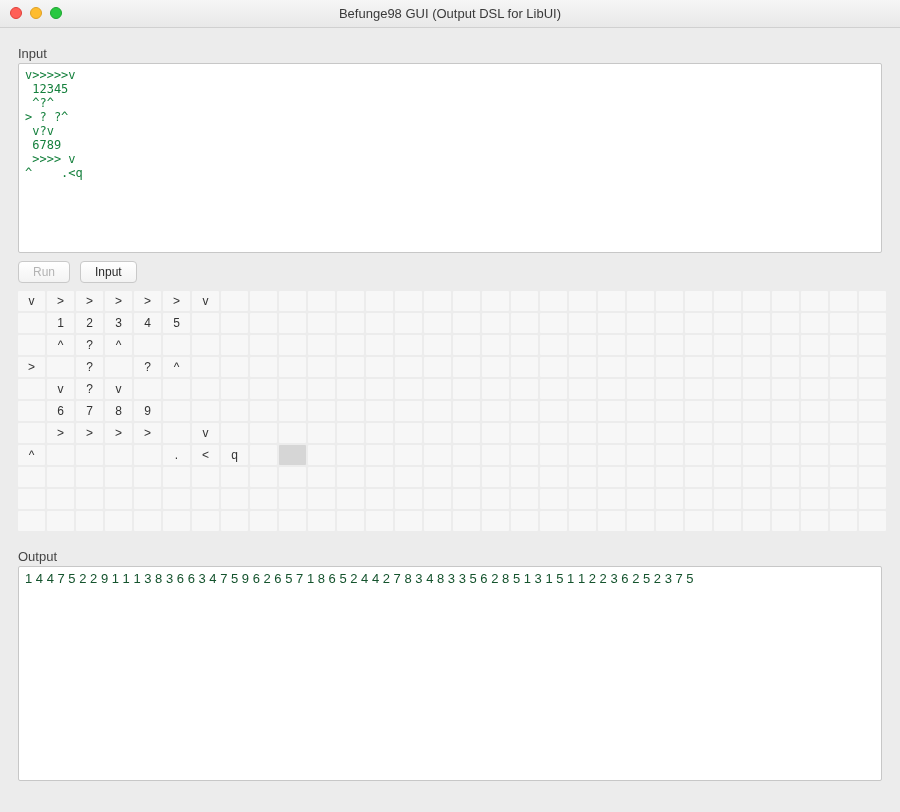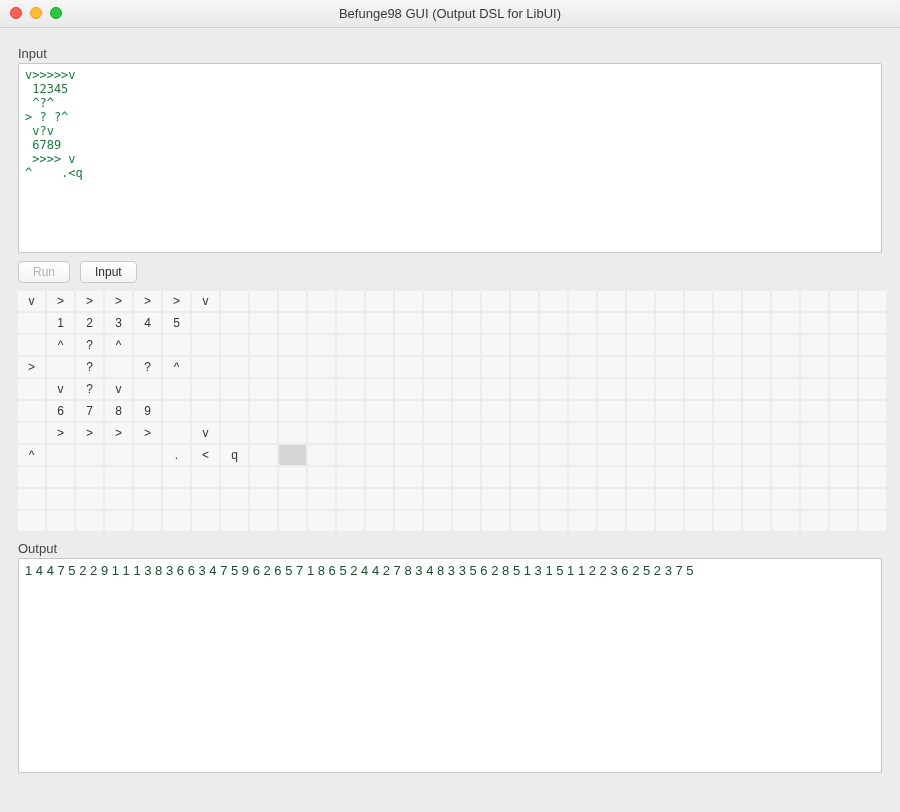--- a/index.html
+++ b/index.html
@@ -109,21 +109,21 @@
     background: #d6d6d6;
   }
 
   .output-box {
     height: 215px;
     padding: 4px 6px;
     font-size: 13px;
     color: #14532d;
     overflow: hidden;
   }
-  .section-gap { margin-top: 10px; }
+  .section-gap { margin-top: 18px; }
 </style>
 </head>
 <body>
 
 <div class="titlebar">
   <div class="traffic-lights">
     <div class="tl red"></div>
     <div class="tl yellow"></div>
     <div class="tl green"></div>
   </div>

